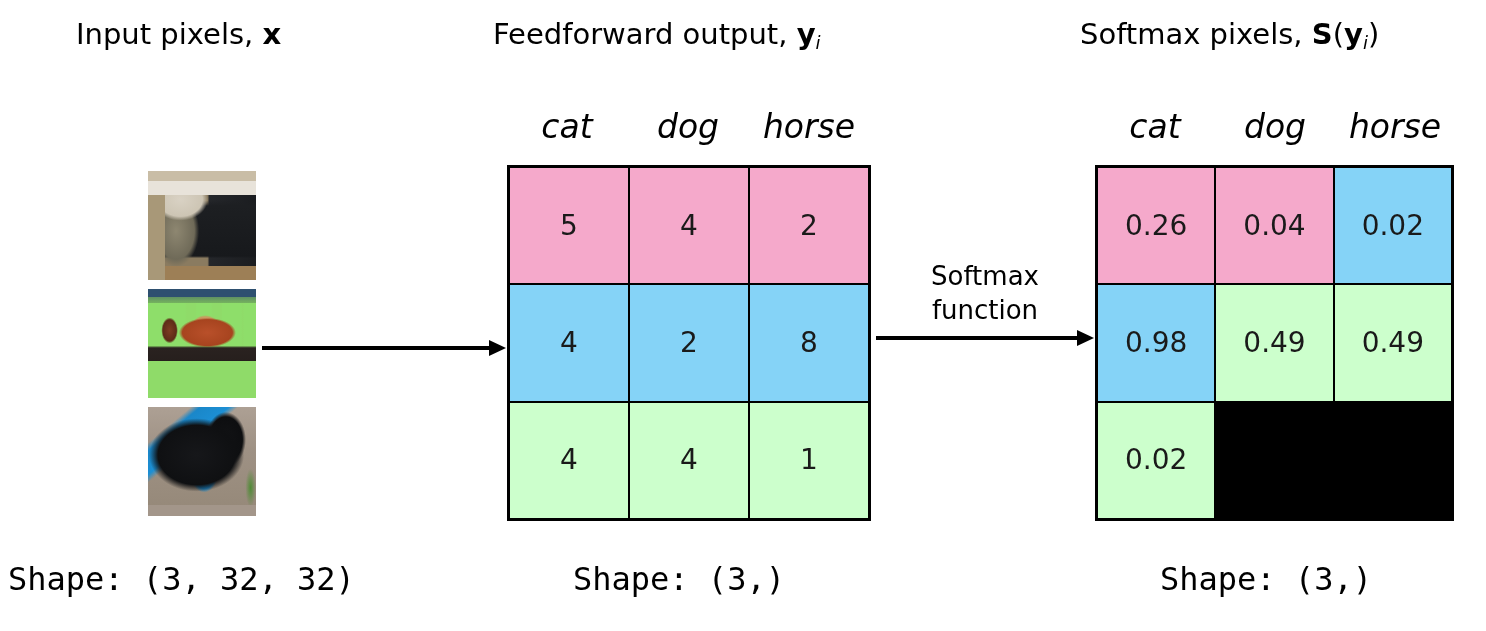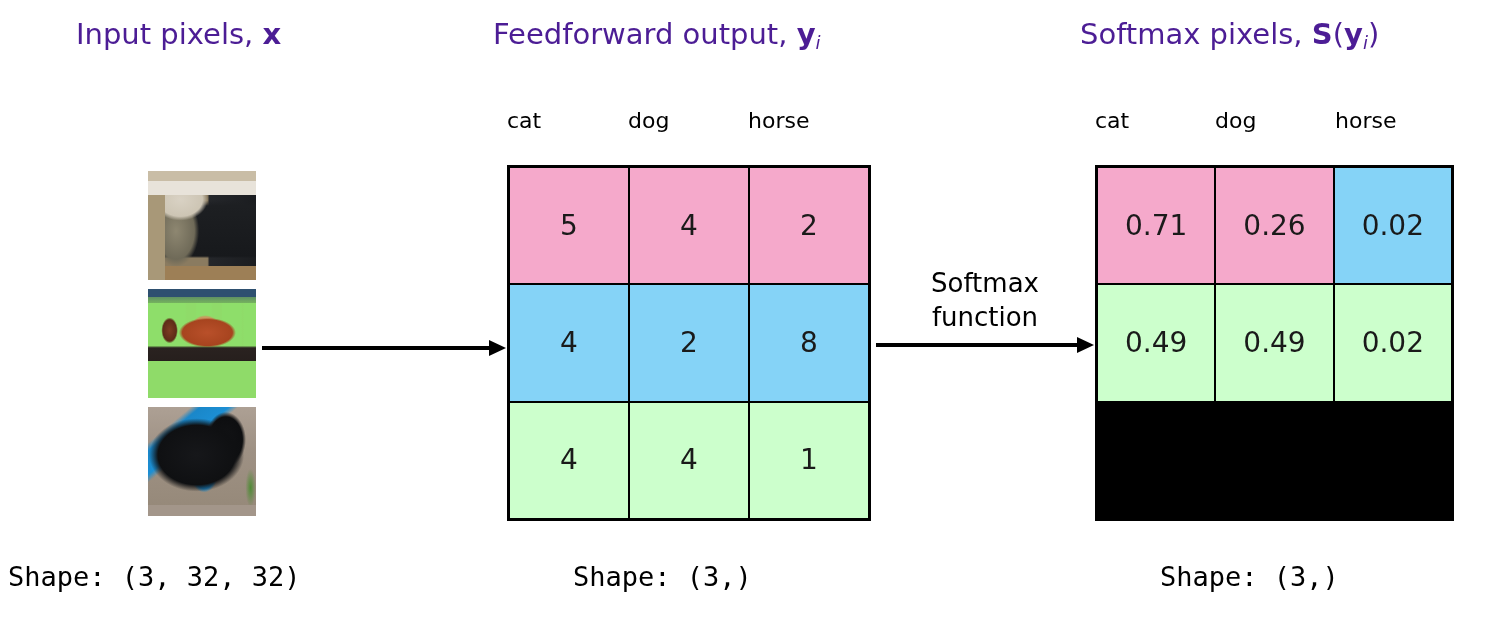--- a/index.html
+++ b/index.html
@@ -17,35 +17,36 @@
     color: #000000;
   }
 
   .abs { position: absolute; }
 
   
   .col-title {
     font-size: 29px;
     line-height: 1;
     white-space: nowrap;
-    color: #4c1d95;
+    color: #000000;
   }
   .bold-var { font-weight: bold; }
   .sub-i {
     font-style: italic;
     font-size: 0.62em;
     vertical-align: -0.28em;
   }
 
   
   .class-head {
-    font-size: 22px;
-    line-height: 1;
-    text-align: left;
-    white-space: nowrap;
+    font-size: 33px;
+    line-height: 1;
+    text-align: center;
+    white-space: nowrap;
+    font-style: italic;
   }
 
   
   .grid {
     position: absolute;
     display: grid;
     grid-template-columns: repeat(3, 1fr);
     grid-template-rows: repeat(3, 1fr);
     border: 3px solid #000;
     box-sizing: border-box;
@@ -141,21 +142,21 @@
       radial-gradient(ellipse 16% 24% at 52% 58%, #1b8cd0 0%, #1781c2 70%, transparent 85%),
       radial-gradient(ellipse 4% 9% at 79% 40%, #e8e8e6 0%, #dcdcda 70%, transparent 85%),
       linear-gradient(0deg, #a3968a 0%, #a3968a 10%, transparent 10%),
       radial-gradient(ellipse 6% 22% at 95% 74%, #4f8b35 0%, transparent 80%),
       linear-gradient(180deg, #ada094 0%, #9e9184 40%, #958878 100%);
   }
 
   
   .shape-label {
     font-family: "DejaVu Sans Mono", monospace;
-    font-size: 27px;
+    font-size: 32px;
     line-height: 1;
     white-space: nowrap;
   }
 </style>
 </head>
 <body>
 
 <div class="abs col-title" style="left:76px; top:20px;">
   <span>Input pixels, </span><span class="bold-var">x</span>
 </div>
@@ -188,37 +189,38 @@
   <div class="cell row-pink">4</div>
   <div class="cell row-pink">2</div>
   <div class="cell row-blue">4</div>
   <div class="cell row-blue">2</div>
   <div class="cell row-blue">8</div>
   <div class="cell row-green">4</div>
   <div class="cell row-green">4</div>
   <div class="cell row-green">1</div>
 </div>
 
-<div class="arrow-wrap" style="left:876px; top:237px; width:218px; height:110px;">
+<div class="arrow-wrap" style="left:876px; top:230px; width:218px; height:110px;">
   <div class="arrow-label">
     <div>Softmax</div>
     <div>function</div>
   </div>
   <div class="arrow-line" style="width:201px;"></div>
   <div class="arrow-head" style="left:201px;"></div>
 </div>
 
 <div class="class-head abs" style="left:1095px; top:110px; width:120px;">cat</div>
 <div class="class-head abs" style="left:1215px; top:110px; width:120px;">dog</div>
 <div class="class-head abs" style="left:1335px; top:110px; width:120px;">horse</div>
 
 <div class="grid" style="left:1095px; top:165px; width:359px; height:356px;">
-  <div class="cell row-pink">0.71</div>
   <div class="cell row-pink">0.26</div>
+  <div class="cell row-pink">0.04</div>
   <div class="cell row-blue">0.02</div>
+  <div class="cell row-blue">0.98</div>
   <div class="cell row-green">0.49</div>
   <div class="cell row-green">0.49</div>
   <div class="cell row-green">0.02</div>
 </div>
 
 <div class="abs shape-label" style="left:8px;    top:563px;">Shape: (3, 32, 32)</div>
 <div class="abs shape-label" style="left:573px;  top:563px;">Shape: (3,)</div>
 <div class="abs shape-label" style="left:1160px; top:563px;">Shape: (3,)</div>
 
 </body></html>

